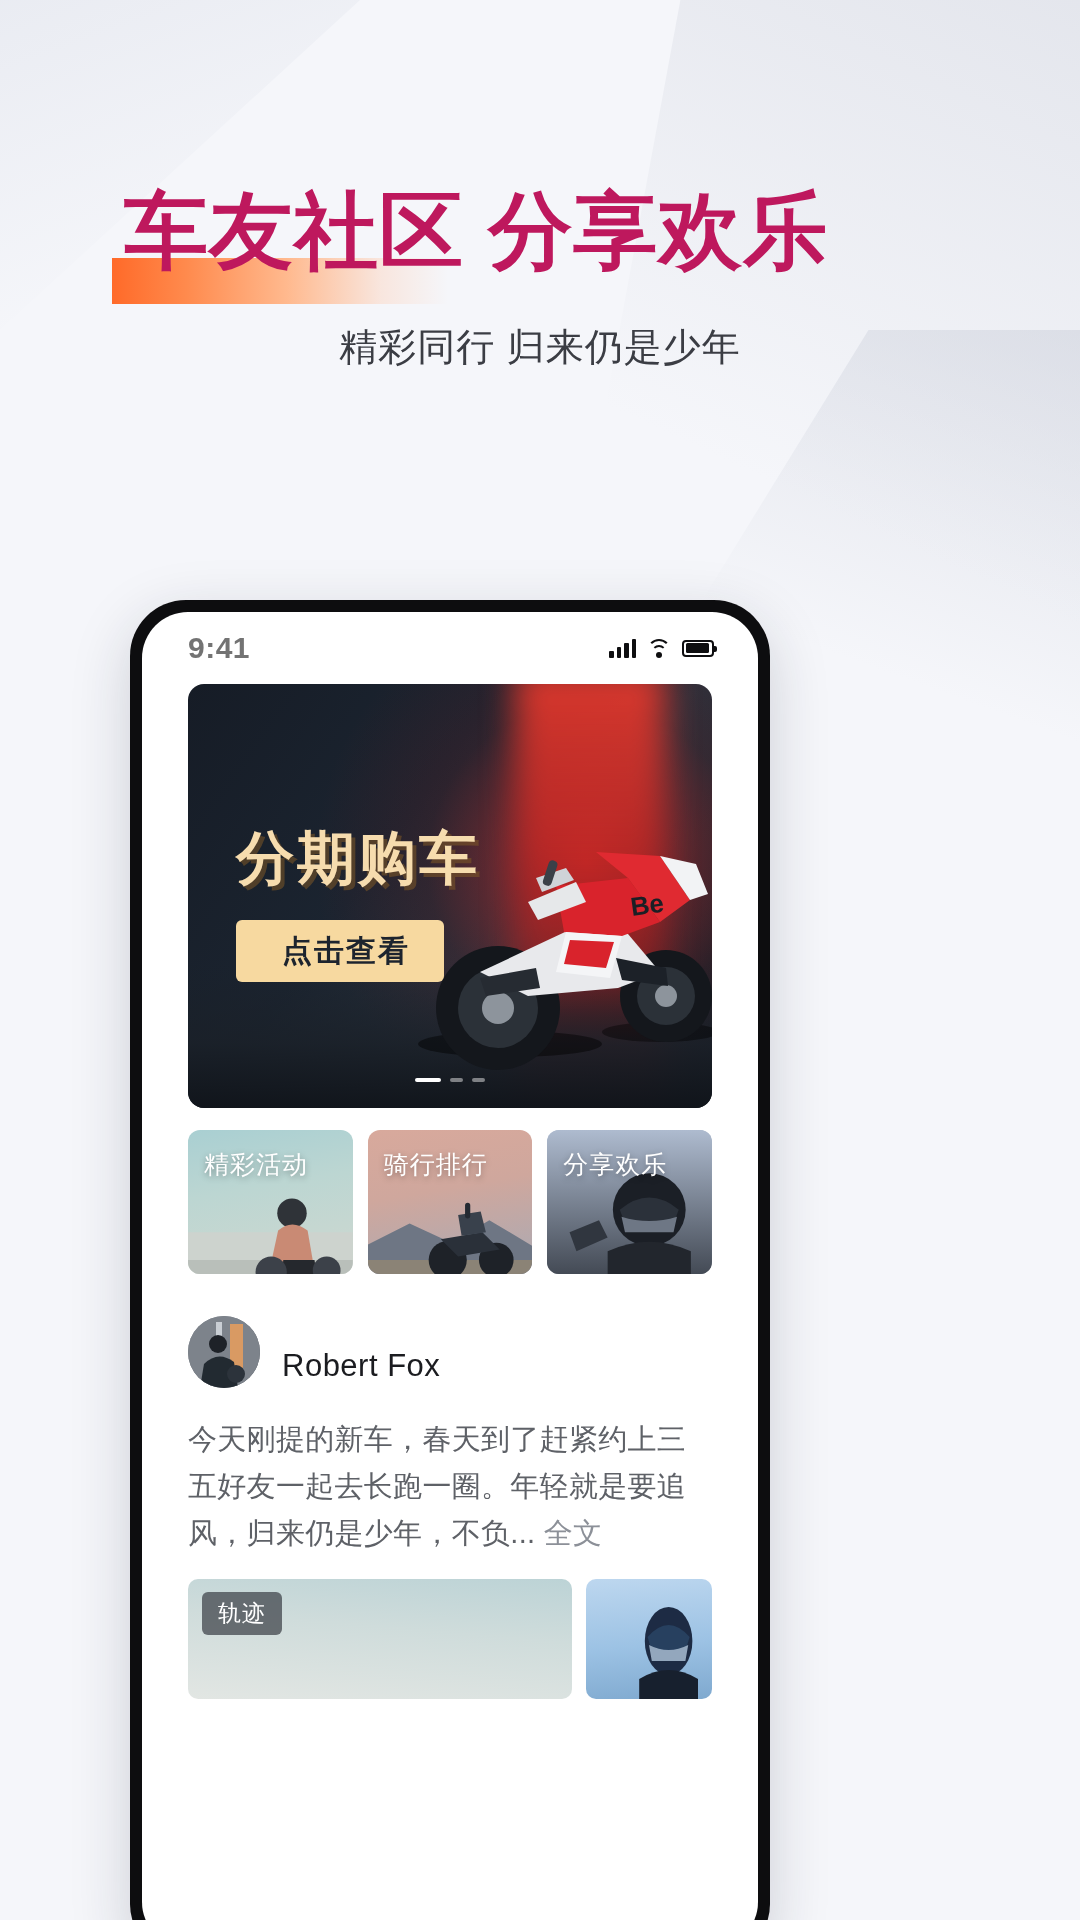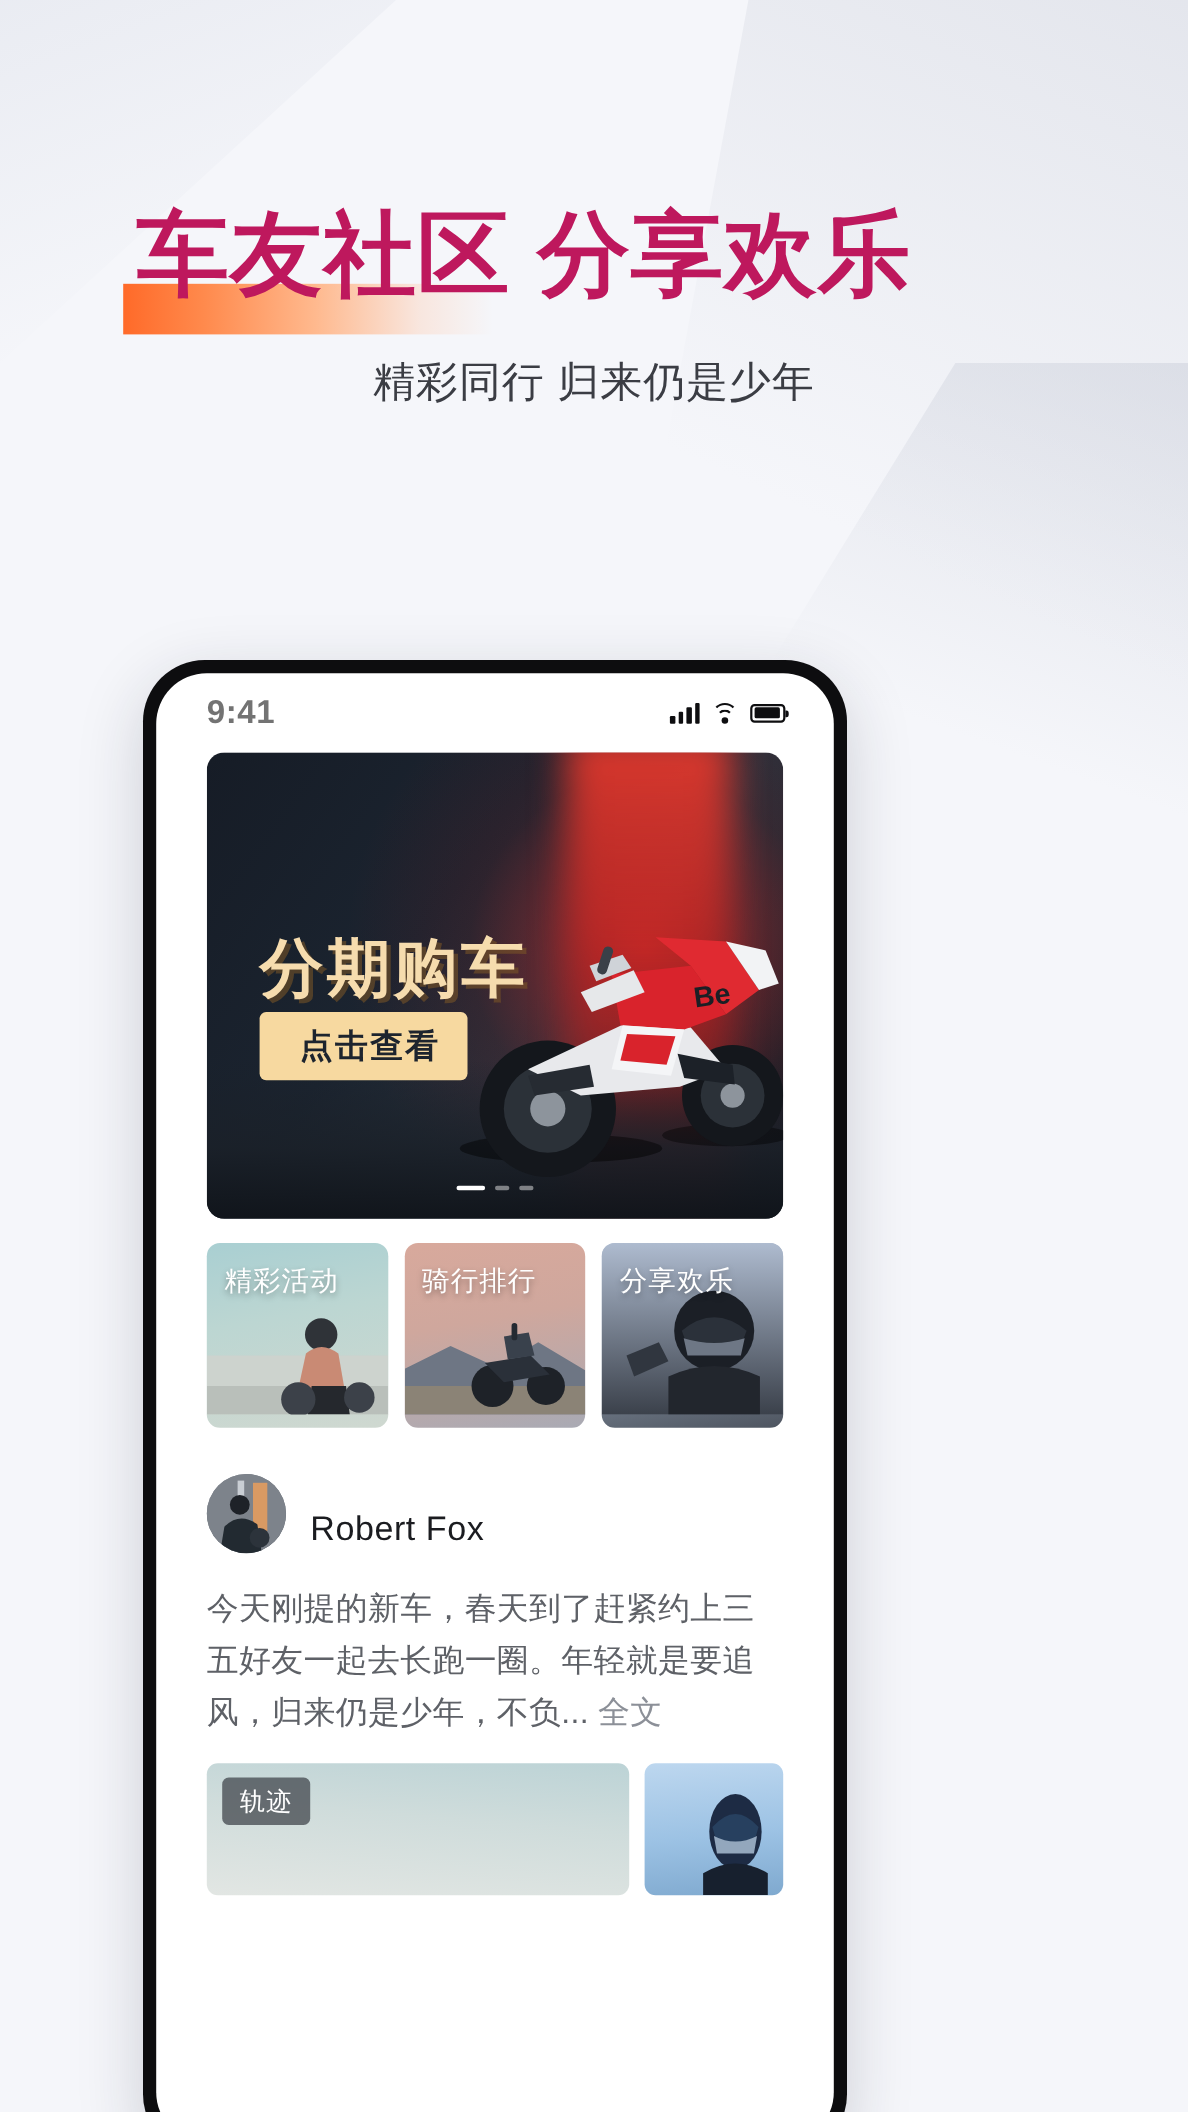--- a/index.html
+++ b/index.html
@@ -161,49 +161,49 @@
     position:absolute; right:9%; top:-4%;
     width:150px; height:108%;
     background:linear-gradient(180deg, rgba(255,60,45,.85) 0%, rgba(215,30,25,.5) 48%, rgba(120,15,12,.15) 100%);
     filter:blur(16px);
   }
   .banner-floor {
     position:absolute; left:0; bottom:0; width:100%; height:34%;
     background:linear-gradient(180deg, rgba(40,48,58,0) 0%, rgba(26,32,40,.85) 55%, rgba(16,20,26,.95) 100%);
   }
   .banner-title {
-    position:absolute; left:48px; top:158px;
+    position:absolute; left:48px; top:136px;
     font-size:58px; font-weight:800; letter-spacing:3px;
     color:#f6dcae;
     text-shadow:4px 4px 0 rgba(125,88,38,.55);
     z-index:3;
   }
   .banner-cta {
     position:absolute; left:48px; top:236px;
-    width:189px; height:62px;
+    width:208px; height:62px;
     background:#f7d9a0;
     border-radius:6px;
     display:flex; align-items:center; justify-content:center;
     font-size:30px; font-weight:700; color:#1d242e; letter-spacing:2px;
     z-index:3;
     padding-left:12px;
   }
   
   .bike { position:absolute; right:-8px; bottom:26px; width:360px; height:300px; z-index:2; }
   .dots {
     position:absolute; left:50%; transform:translateX(-50%);
     bottom:26px; display:flex; align-items:center; gap:9px; z-index:4;
   }
   .dots i { display:block; width:13px; height:4px; border-radius:2px; background:rgba(255,255,255,.45); }
   .dots i.on { width:26px; background:#ffffff; }
 
   
   .cats { display:flex; gap:15px; margin-top:22px; }
   .cat {
-    position:relative; flex:1; height:168px;
+    position:relative; flex:1; height:144px;
     border-radius:12px; overflow:hidden;
   }
   .cat-1 { background:linear-gradient(170deg,#a9cfd2 0%, #bcd6d2 40%, #cfd8d0 100%); }
   .cat-2 { background:linear-gradient(170deg,#d8a99c 0%, #cfa79d 42%, #a9aab4 100%); }
   .cat-3 { background:linear-gradient(170deg,#b9c6da 0%, #8e9bad 45%, #4e5560 100%); }
   .cat-art { position:absolute; inset:0; }
   .cat-label {
     position:absolute; left:16px; top:18px;
     font-size:25px; color:#ffffff; font-weight:500; letter-spacing:1px;
     text-shadow:0 2px 6px rgba(0,0,0,.35);

